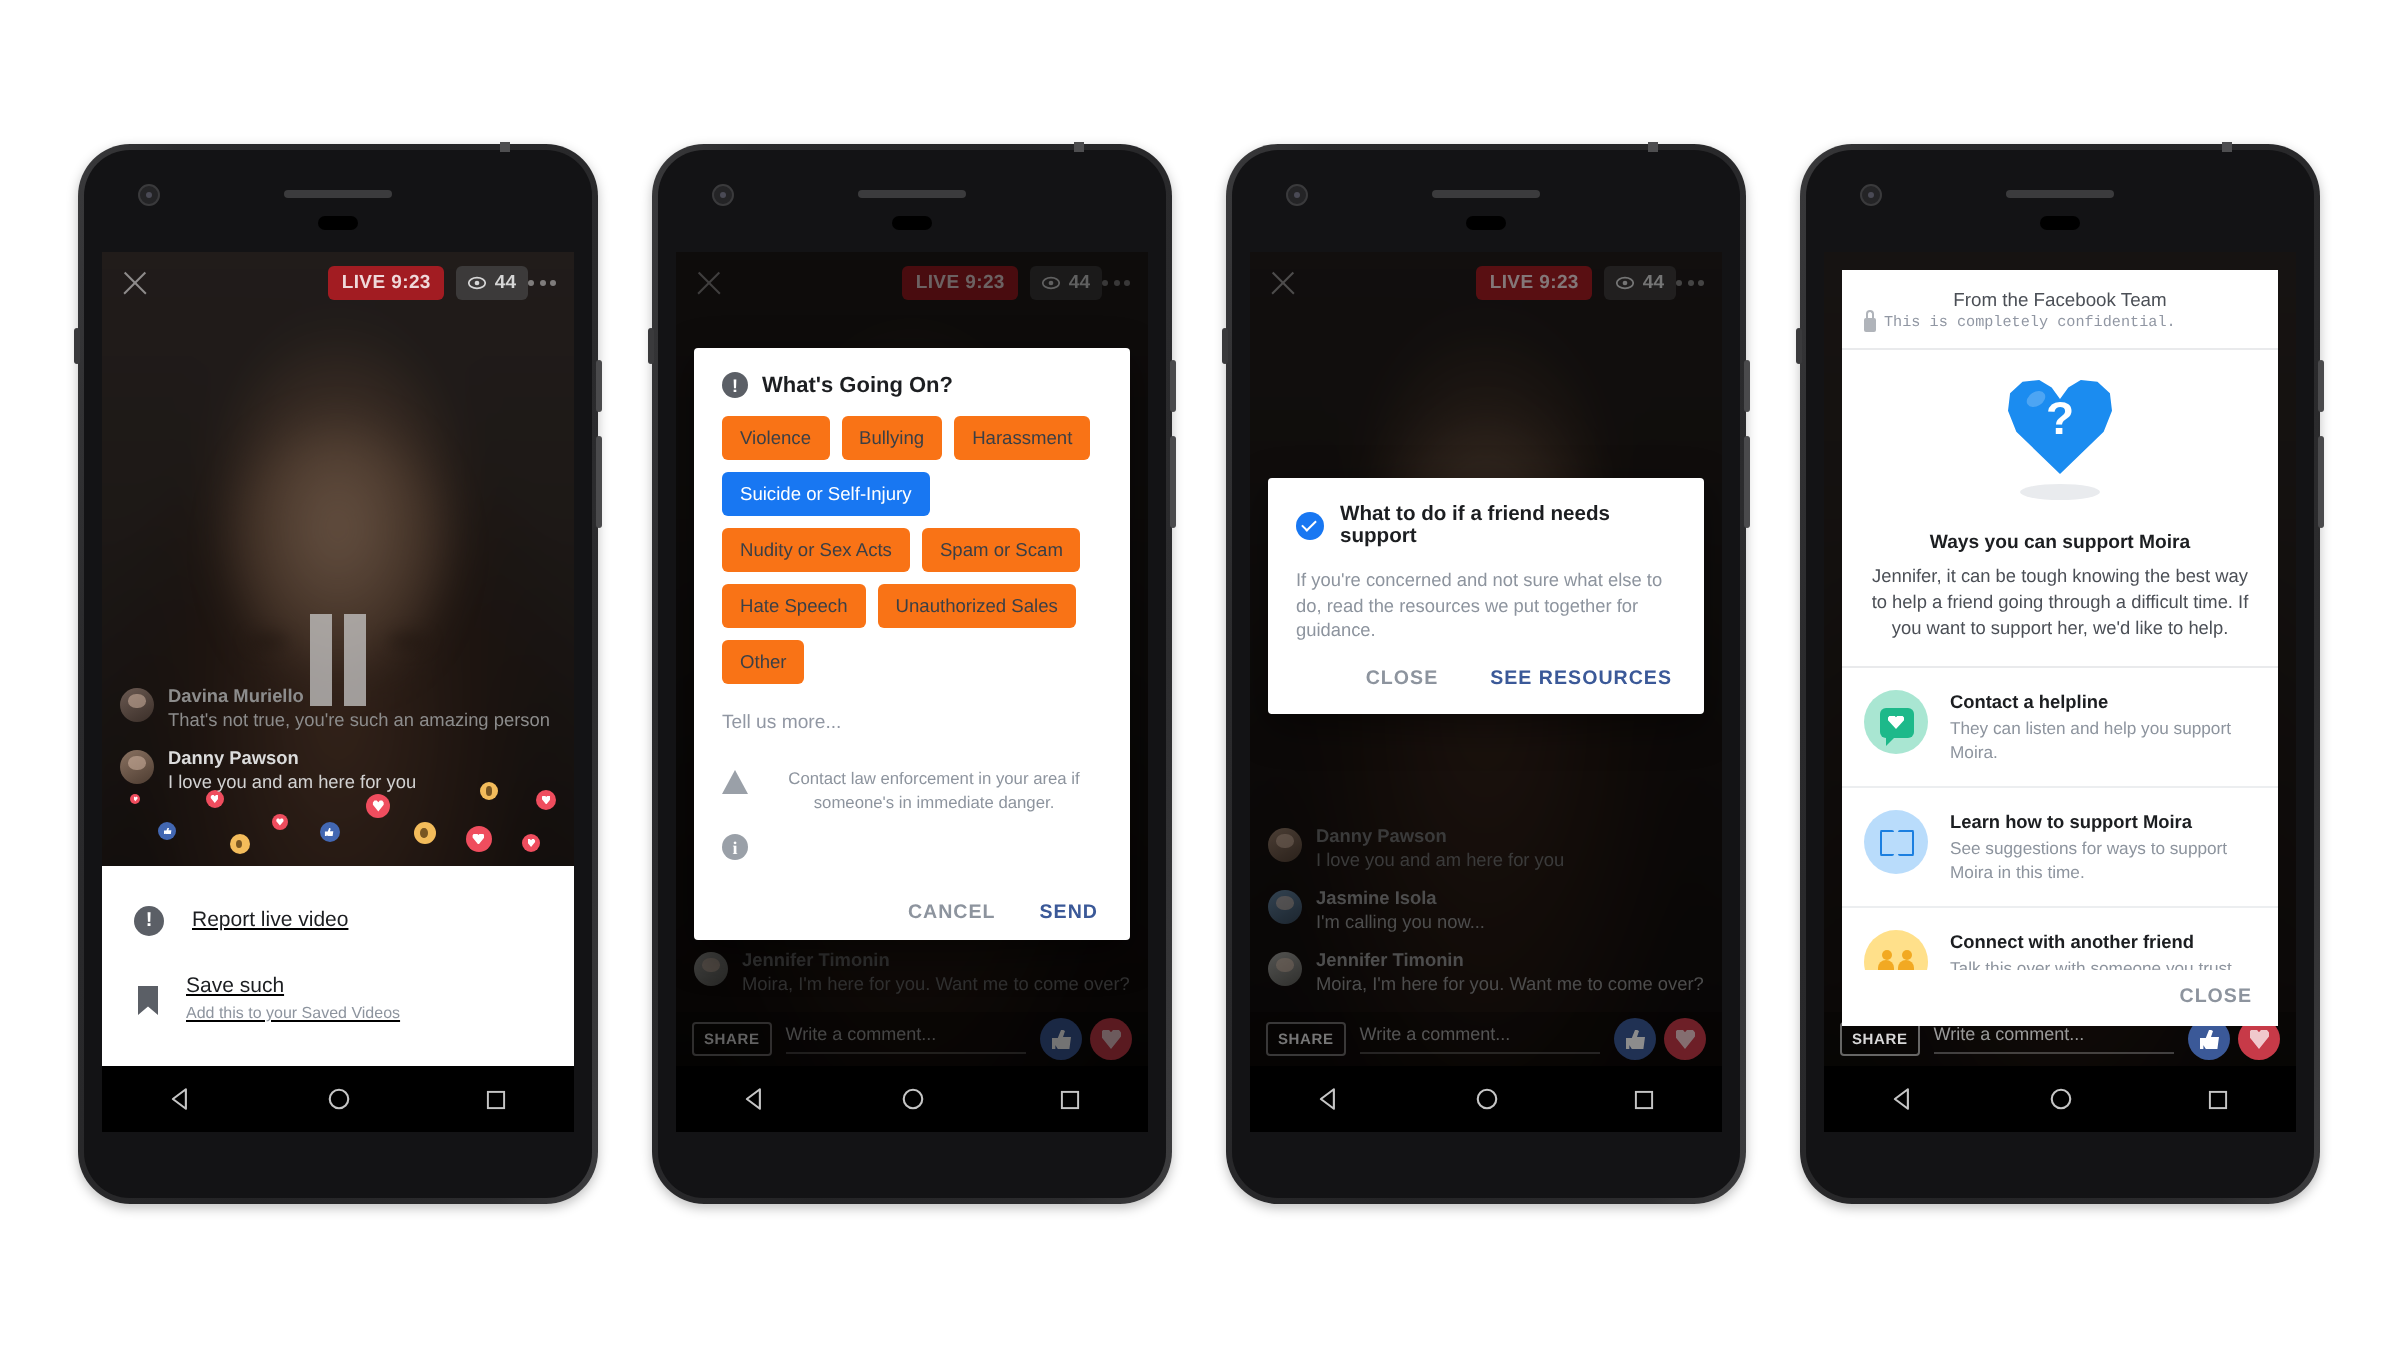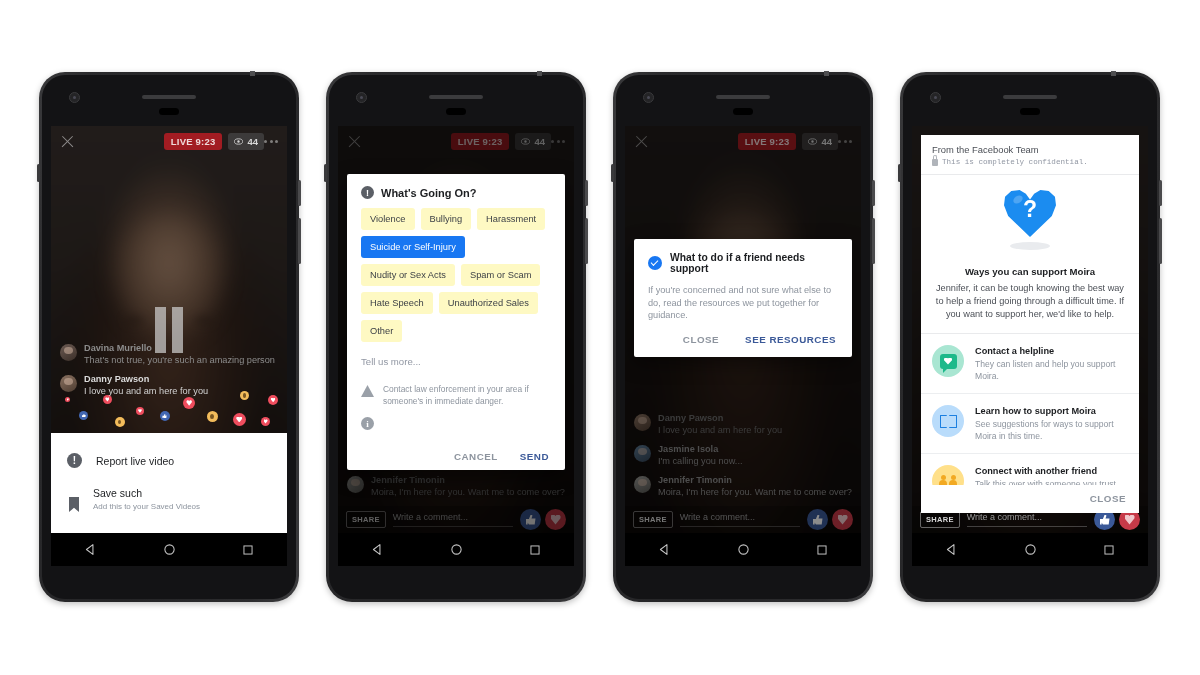--- a/index.html
+++ b/index.html
@@ -138,66 +138,66 @@
   .rbtn.blue::after{content:"";width:10px;height:10px;background:#fff;
     clip-path:polygon(0 45%,22% 45%,22% 100%,0 100%,0 45%,34% 45%,52% 0,70% 10%,60% 40%,100% 40%,92% 100%,34% 100%);}
   .rbtn.red{background:#c73a48;margin-left:-3px;}
   .rbtn.red::after{content:"";width:10px;height:10px;background:#f0c8cc;
     clip-path:polygon(50% 100%,0 38%,0 18%,14% 0,36% 0,50% 16%,64% 0,86% 0,100% 18%,100% 38%);}
 
   .scrim{position:absolute;inset:0;background:rgba(0,0,0,.55);}
 
   
   .sheet{position:absolute;left:0;right:0;bottom:0;background:#fff;padding:10px 0 12px;}
-  .sheet-item{display:flex;align-items:flex-end;gap:14px;padding:9px 16px;}
+  .sheet-item{display:flex;align-items:center;gap:14px;padding:9px 16px;text-decoration:underline;}
   .sheet-item .txt{display:flex;flex-direction:column;}
   .sheet-title{font-size:10.5px;color:#1c1e21;line-height:14px;}
   .sheet-sub{font-size:8px;color:#8d949e;line-height:11px;margin-top:1px;}
   .ic-report{width:15px;height:15px;border-radius:50%;background:#5b5f66;position:relative;flex:0 0 auto;margin-top:1px;}
   .ic-report::after{content:"!";position:absolute;inset:0;color:#fff;font-size:10px;font-weight:bold;display:flex;align-items:center;justify-content:center;}
   .ic-save{width:10px;height:15px;background:#5b5f66;clip-path:polygon(0 0,100% 0,100% 100%,50% 72%,0 100%);flex:0 0 auto;margin-top:2px;margin-left:2px;}
 
   
   .dlg{position:absolute;background:#fff;border-radius:2px;box-shadow:0 6px 20px rgba(0,0,0,.45);}
   .dlg2{left:9px;right:9px;top:48px;bottom:63px;display:flex;flex-direction:column;}
   .dlg-head{display:flex;align-items:center;gap:7px;padding:12px 14px 9px;}
   .dlg-head .ic-report{width:13px;height:13px;margin-top:0;}
   .dlg-head .ic-report::after{font-size:9px;}
   .dlg-title{font-size:11px;font-weight:bold;color:#1c1e21;}
   .chips{display:flex;flex-wrap:wrap;gap:6px;padding:0 14px 4px;}
   .chip{
-    background:#fef9c3;border-radius:3px;padding:6px 9px;font-size:9.3px;color:#3b3f45;
+    background:#f97316;border-radius:3px;padding:6px 9px;font-size:9.3px;color:#3b3f45;
     white-space:nowrap;
   }
   .chip.sel{background:#1877f2;color:#fff;}
   .tellus{margin:10px 14px 0;font-size:9.6px;color:#9197a3;padding-bottom:8px;}
   .divider{height:1px;background:#e6e7ea;margin:0 14px;}
   .note{display:flex;gap:9px;padding:9px 14px 0;align-items:flex-start;}
-  .note p{margin:0;font-size:8.4px;line-height:11.5px;color:#8d949e;}
+  .note p{margin:0;font-size:8.4px;line-height:11.5px;color:#8d949e;text-align:center;}
   .note a{color:#3b5998;font-weight:bold;text-decoration:none;}
   .ic-warn{width:13px;height:12px;background:#9aa0a8;flex:0 0 auto;margin-top:1px;
     clip-path:polygon(50% 0,100% 100%,0 100%);position:relative;}
   .ic-info{width:13px;height:13px;border-radius:50%;background:#9aa0a8;flex:0 0 auto;margin-top:1px;position:relative;}
   .ic-info::after{content:"i";position:absolute;inset:0;color:#fff;font-size:9px;font-weight:bold;display:flex;align-items:center;justify-content:center;font-family:"Liberation Serif",serif;}
   .dlg-actions{margin-top:auto;display:flex;justify-content:flex-end;gap:22px;padding:11px 16px 12px;}
   .act{font-size:9.8px;font-weight:bold;letter-spacing:.5px;color:#8d949e;}
   .act.primary{color:#3b5998;}
 
   
   .dlg3{left:9px;right:9px;top:113px;padding:13px 14px 10px;}
   .dlg3-head{display:flex;align-items:center;gap:8px;}
   .ic-check{width:14px;height:14px;border-radius:50%;background:#1877f2;position:relative;flex:0 0 auto;}
   .ic-check::after{content:"";position:absolute;left:3.4px;top:4px;width:6px;height:3px;border-left:1.6px solid #fff;border-bottom:1.6px solid #fff;transform:rotate(-45deg);}
   .dlg3 h3{margin:0;font-size:10.3px;font-weight:bold;color:#1c1e21;}
   .dlg3 p{margin:10px 0 0;font-size:9.2px;line-height:12.5px;color:#8d949e;}
   .dlg3 .dlg-actions{padding:12px 2px 2px;gap:26px;}
 
   
   .card4{position:absolute;left:9px;right:9px;top:9px;bottom:20px;background:#fff;display:flex;flex-direction:column;overflow:hidden;}
-  .c4head{padding:9px 11px 8px;border-bottom:1px solid #e9eaec;}
+  .c4head{padding:9px 11px 8px;border-bottom:1px solid #e9eaec;text-align:center;}
   .c4head .t{font-size:9.4px;color:#4b4f56;line-height:12px;}
   .c4head .s{font-size:7.6px;color:#9197a3;display:flex;align-items:center;gap:4px;margin-top:2px;font-family:Liberation Mono, monospace;}
   .ic-lock{width:6px;height:7px;background:#b0b4ba;border-radius:1px;position:relative;flex:0 0 auto;}
   .ic-lock::before{content:"";position:absolute;left:1px;top:-3.2px;width:4px;height:4px;border:1.1px solid #b0b4ba;border-bottom:none;border-radius:2px 2px 0 0;box-sizing:border-box;}
   .c4hero{padding:14px 0 6px;display:flex;flex-direction:column;align-items:center;}
   .heart-q{width:52px;height:48px;position:relative;}
   .heart-q .hs{position:absolute;inset:0;background:#1b8cf0;
     clip-path:polygon(50% 100%,8% 56%,0 34%,2% 16%,14% 4%,30% 2%,42% 10%,50% 22%,58% 10%,70% 2%,86% 4%,98% 16%,100% 34%,92% 56%);}
   .heart-q .q{position:absolute;inset:0;display:flex;align-items:center;justify-content:center;color:#fff;font-size:23px;font-weight:bold;padding-bottom:8px;box-sizing:border-box;}
   .heart-q .gl{position:absolute;left:9px;top:7px;width:10px;height:7px;border-radius:50%;background:rgba(255,255,255,.22);transform:rotate(-32deg);}

